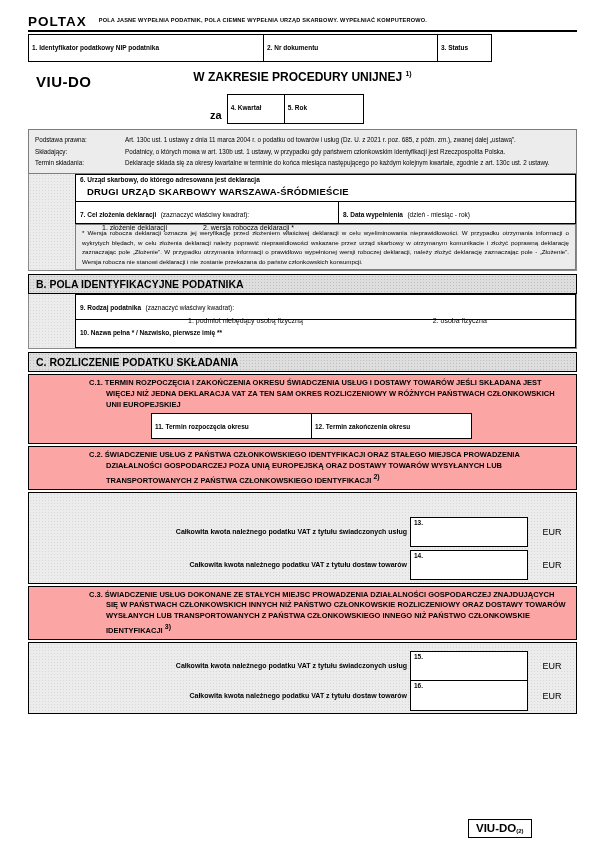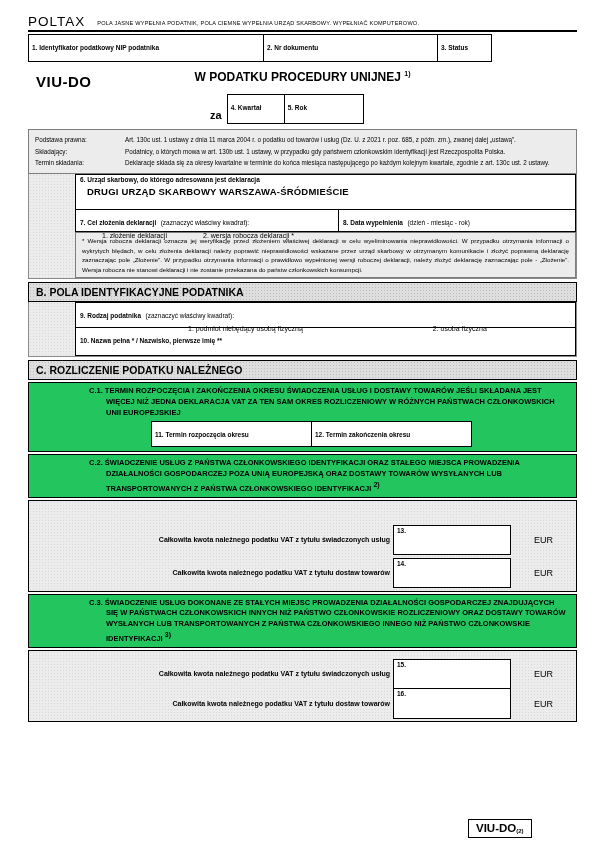--- a/index.html
+++ b/index.html
@@ -5,21 +5,21 @@
   * { margin:0; padding:0; box-sizing:border-box; }
   html,body { width:600px; height:848px; background:#ffffff; }
   body { font-family:"Liberation Sans", sans-serif; color:#000; position:relative; }
   .form { position:absolute; left:28px; top:14px; width:549px; }
 
   
   .ht-dark  { background-color:#cfcfcf; background-image:radial-gradient(#9f9f9f 22%, transparent 23%); background-size:3px 3px; }
   .ht-mid   { background-color:#dedede; background-image:radial-gradient(#bdbdbd 20%, transparent 21%); background-size:3px 3px; }
   .ht-light { background-color:#ececec; background-image:radial-gradient(#d8d8d8 20%, transparent 21%); background-size:3px 3px; }
 
-  .poltax-row { display:flex; align-items:flex-end; }
+  .poltax-row { display:flex; align-items:center;font-weight:bold; }
   .poltax { font-size:13.5px; letter-spacing:1px; }
   .instruction { font-size:5.6px; margin-left:12px; padding-bottom:3px; letter-spacing:0.2px; }
   .rule { border-top:2px solid #000; margin-top:1px; }
 
   .id-row { display:flex; margin-top:2px; }
   .fbox { border:1px solid #000; height:28px; padding:1px 3px; background:#fff; }
   .fbox + .fbox { margin-left:-1px; }
   .flabel { font-size:6.5px; font-weight:bold; }
   .fhint { font-size:6.5px; font-weight:normal; }
   .w-nip { width:236px; } .w-doc { width:175px; } .w-status { width:55px; }
@@ -38,48 +38,48 @@
   .legal-box { margin-top:3px; border:1px solid #7d7d7d; background:#ececec; padding:4px 6px; font-size:6.3px; line-height:1.85; }
   .legal-row { display:flex; }
   .legal-label { width:90px; flex:none; }
   .legal-text { flex:1; }
 
   .section-header { margin-top:3px; border:1px solid #000; padding:3px 0 3px 7px; font-size:10.5px; font-weight:bold; }
   .section-body { border:1px solid #8a8a8a; border-top:none; padding-left:46px; }
   .inner-box { border:1px solid #000; background:#fff; padding:1px 4px; }
   .inner-box + .inner-box, .rowgrp + .inner-box { border-top:none; }
 
-  .f6 { height:36px; }
+  .f6 { height:28px; }
   .f6-value { font-size:9.5px; font-weight:bold; padding:3px 0 0 7px; letter-spacing:0.2px; }
   .rowgrp { display:flex; }
   .f7 { width:264px; height:22px; border-top:none; }
   .f8 { flex:1; height:22px; border-top:none; border-left:none; }
   .options { display:flex; font-size:7px; padding-top:3px; }
   .f7 .opt1 { margin-left:22px; } .f7 .opt2 { margin-left:36px; }
   .footnote-box { border:1px solid #7d7d7d; background:#ececec; padding:3px 6px; font-size:6.2px; line-height:1.55; text-align:justify; }
 
   .f9 { height:26px; }
   .f9 .opt1 { margin-left:108px; } .f9 .opt2 { margin-left:130px; }
   .f10 { height:28px; }
 
-  .sub-box { border:1px solid #000; margin-top:2px; background:#22c55e; padding:3px 10px 3px 77px; }
+  .sub-box { border:1px solid #000; margin-top:2px; background:#fca5a5; padding:3px 10px 3px 77px; }
   .sub-title { font-size:7.5px; font-weight:bold; line-height:1.42; text-indent:-17px; }
   .c1-fields { margin:3px 0 1px 45px; display:flex; }
   .c1-cell { border:1px solid #000; width:161px; height:26px; padding:1px 3px; background:#fff; }
   .c1-cell + .c1-cell { margin-left:-1px; }
 
   .band { border:1px solid #000; margin-top:2px; }
   .band-c2 { padding:24px 0 3px 0; }
   .band-c3 { padding:8px 0 2px 0; }
   .amount-row { display:flex; align-items:center; }
   .band-c2 .amount-row + .amount-row { margin-top:3px; }
   .amount-label { flex:1; text-align:right; font-size:7px; font-weight:bold; padding-right:3px; }
   .amount-box { width:118px; height:30px; border:1px solid #000; background:#fff; padding:1px 3px; font-size:6.5px; font-weight:bold; flex:none; }
   .band-c3 .amount-row + .amount-row .amount-box { border-top:none; }
-  .eur-cell { width:65px; text-align:center; font-size:9px; flex:none; }
+  .eur-cell { width:48px; text-align:center; font-size:9px; flex:none; }
 
   .footer-code { position:absolute; left:468px; top:819px; border:1px solid #000; padding:2px 7px 3px 7px; font-size:11.5px; font-weight:bold; background:#fff; }
   .footer-code .pg { font-size:6px; font-weight:bold; vertical-align:-1px; }
 </style>
 </head>
 <body>
 
 <div class="form">
 
   <div class="poltax-row">
@@ -96,21 +96,21 @@
       <span class="flabel">2. Nr dokumentu</span>
     </div>
     <div class="fbox w-status ht-dark">
       <span class="flabel">3. Status</span>
     </div>
   </div>
 
   <div class="title-block">
     <div class="form-code">VIU-DO</div>
     <div class="title-lines">
-      <div><span>W PODATKU PROCEDURY UNIJNEJ</span> <sup>1)</sup></div>
+      <div><span>W ZAKRESIE PROCEDURY UNIJNEJ</span> <sup>1)</sup></div>
     </div>
     <div class="za-row">
       <span class="za">za</span>
       <div class="za-box">
         <div class="za-cell w-q">
           <span class="flabel">4. Kwartał</span>
         </div>
         <div class="za-cell w-y">
           <span class="flabel">5. Rok</span>
         </div>
@@ -166,21 +166,21 @@
         <span class="opt1">1. podmiot niebędący osobą fizyczną</span>
         <span class="opt2">2. osoba fizyczna</span>
       </div>
     </div>
     <div class="inner-box f10">
       <span class="flabel">10. Nazwa pełna * / Nazwisko, pierwsze imię **</span>
     </div>
   </div>
 
   <div class="section-header ht-mid">
-    <span>C. ROZLICZENIE PODATKU NALEŻNEGO</span>
+    <span>C. ROZLICZENIE PODATKU SKŁADANIA</span>
   </div>
 
   <div class="sub-box">
     <div class="sub-title">C.1. TERMIN ROZPOCZĘCIA I ZAKOŃCZENIA OKRESU ŚWIADCZENIA USŁUG I DOSTAWY TOWARÓW JEŚLI SKŁADANA JEST WIĘCEJ NIŻ JEDNA DEKLARACJA VAT ZA TEN SAM OKRES ROZLICZENIOWY W RÓŻNYCH PAŃSTWACH CZŁONKOWSKICH UNII EUROPEJSKIEJ</div>
     <div class="c1-fields">
       <div class="c1-cell">
         <span class="flabel">11. Termin rozpoczęcia okresu</span>
       </div>
       <div class="c1-cell">
         <span class="flabel">12. Termin zakończenia okresu</span>

